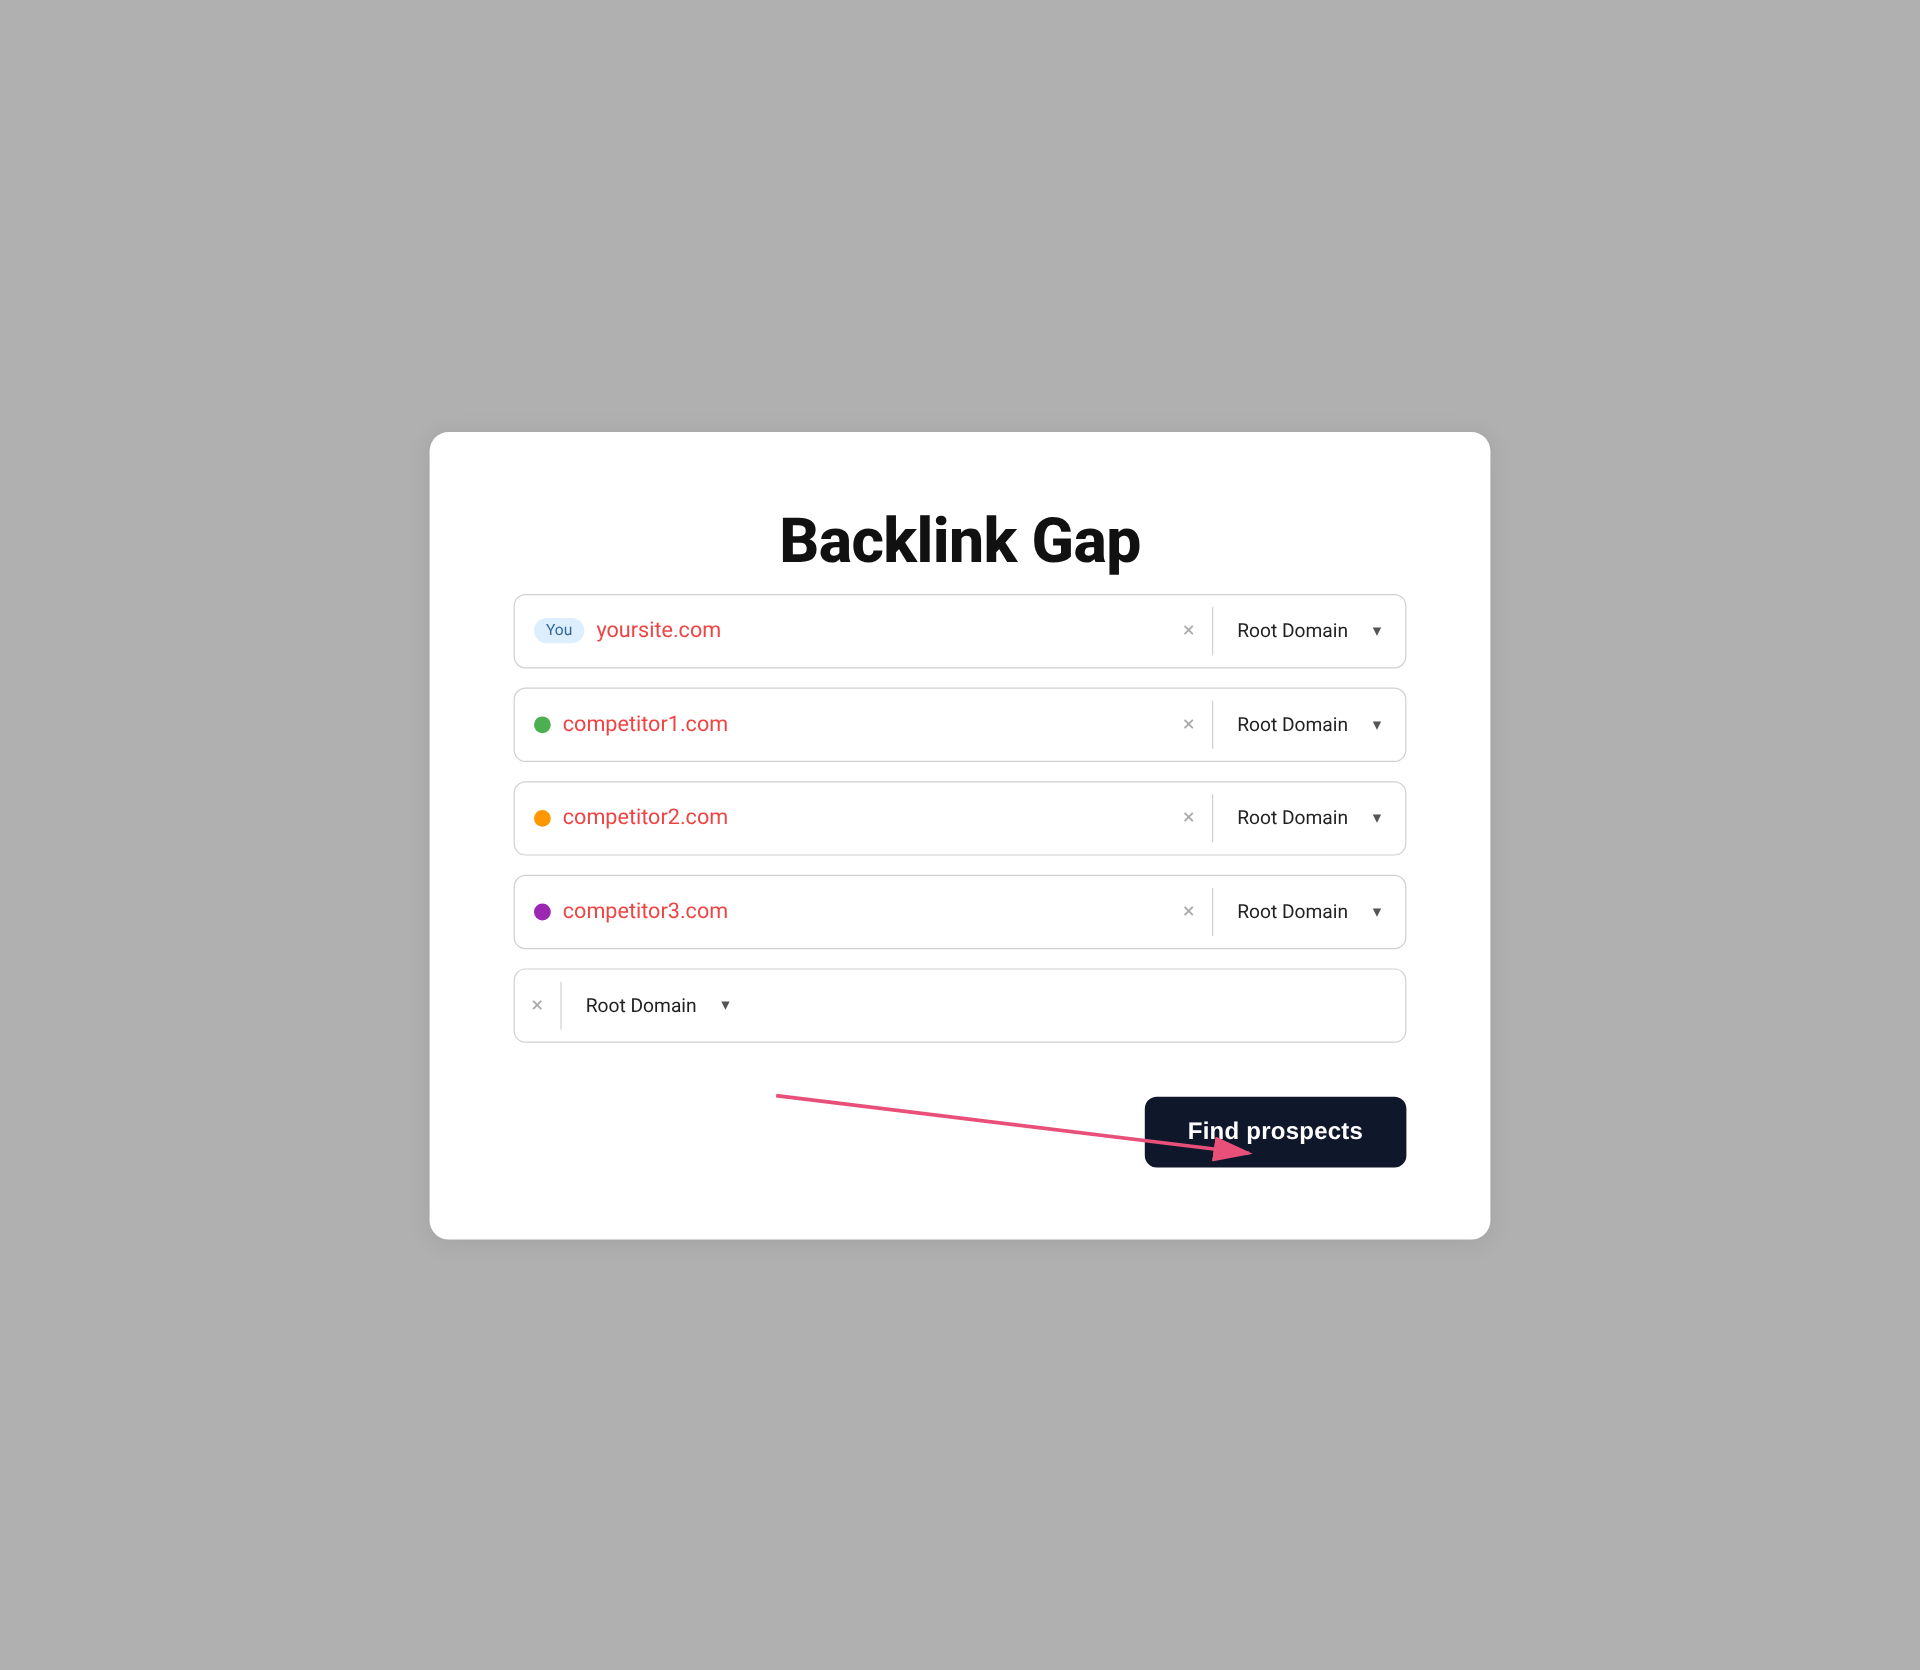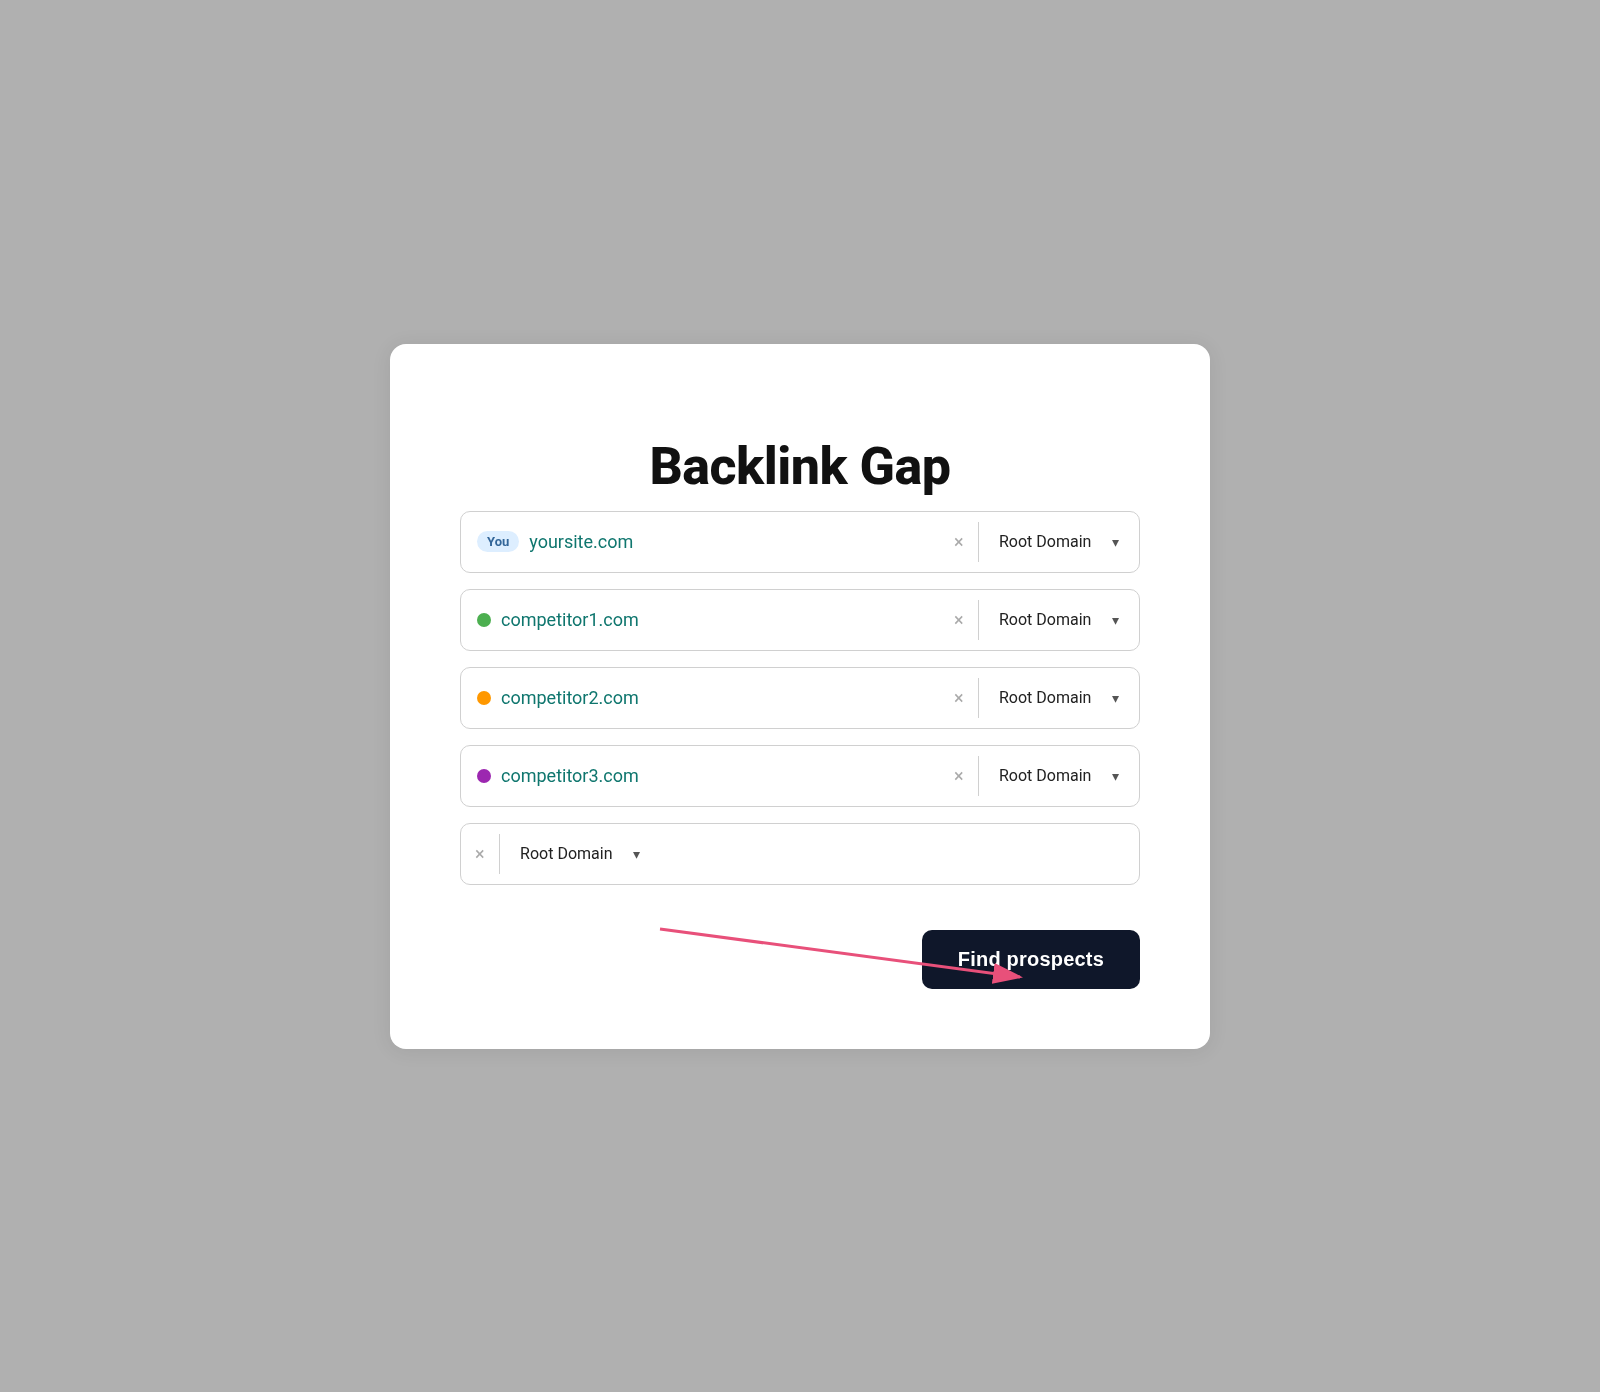--- a/index.html
+++ b/index.html
@@ -14,22 +14,22 @@
       background-color: #b0b0b0;
       display: flex;
       align-items: center;
       justify-content: center;
       font-family: -apple-system, BlinkMacSystemFont, 'Segoe UI', Roboto, sans-serif;
     }
 
     .card {
       background: #ffffff;
       border-radius: 16px;
-      padding: 92px 70px 60px 70px;
-      width: 820px;
+      padding: 60px 70px 60px 70px;
+      width: 884px;
       box-shadow: 0 2px 20px rgba(0,0,0,0.08);
     }
 
     .title {
       font-size: 52px;
       font-weight: 800;
       color: #111111;
       text-align: center;
       margin-bottom: 14px;
       letter-spacing: -0.5px;
@@ -58,36 +58,36 @@
       align-items: center;
       flex: 1;
       padding: 0 16px;
       gap: 10px;
     }
 
     .you-badge {
       background: #ddeeff;
       color: #336699;
       font-size: 13px;
-      font-weight: 700;
+      font-weight: 400;
       padding: 3px 10px;
       border-radius: 20px;
       white-space: nowrap;
     }
 
     .dot {
       width: 14px;
       height: 14px;
       border-radius: 50%;
       flex-shrink: 0;
     }
 
     .input-text {
       font-size: 18px;
-      color: #0f766e;
+      color: #ef4444;
       flex: 1;
     }
 
     .close-btn {
       color: #aaaaaa;
       font-size: 18px;
       cursor: pointer;
       padding: 0 14px;
       line-height: 1;
     }

